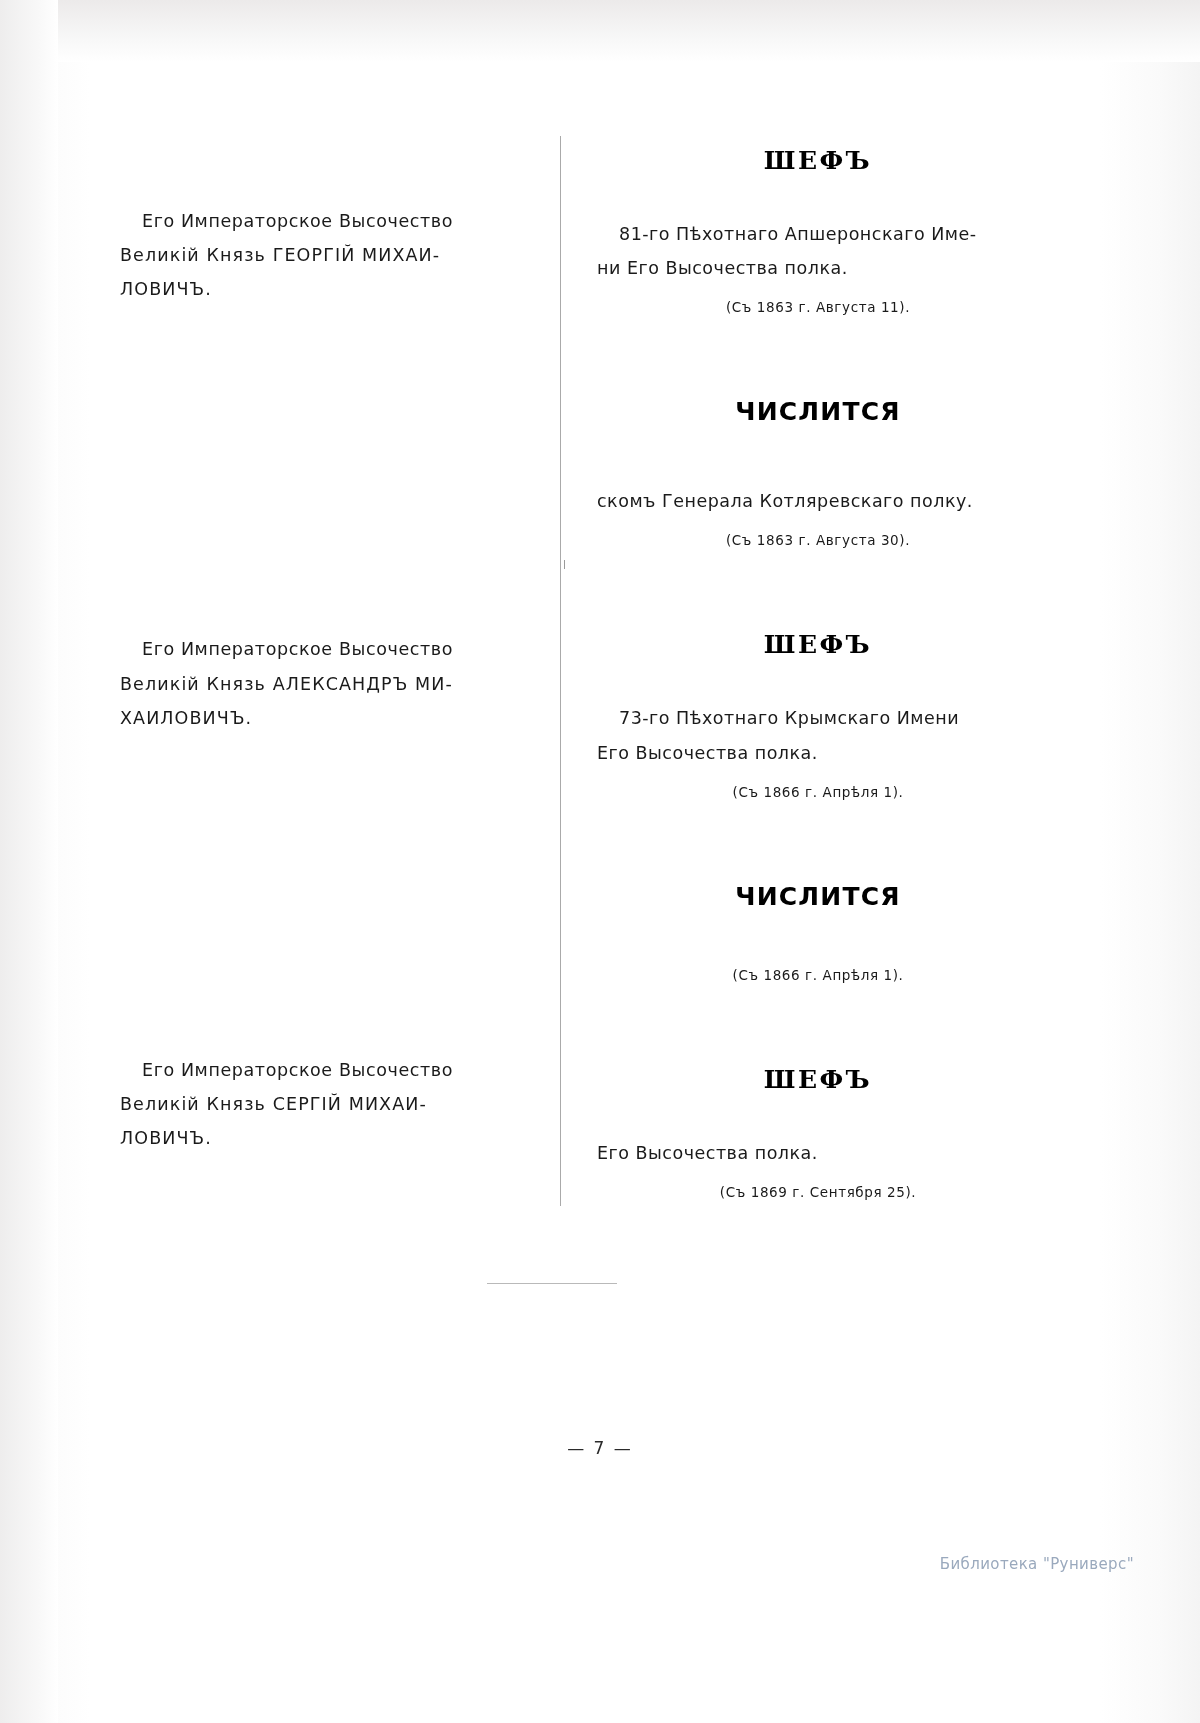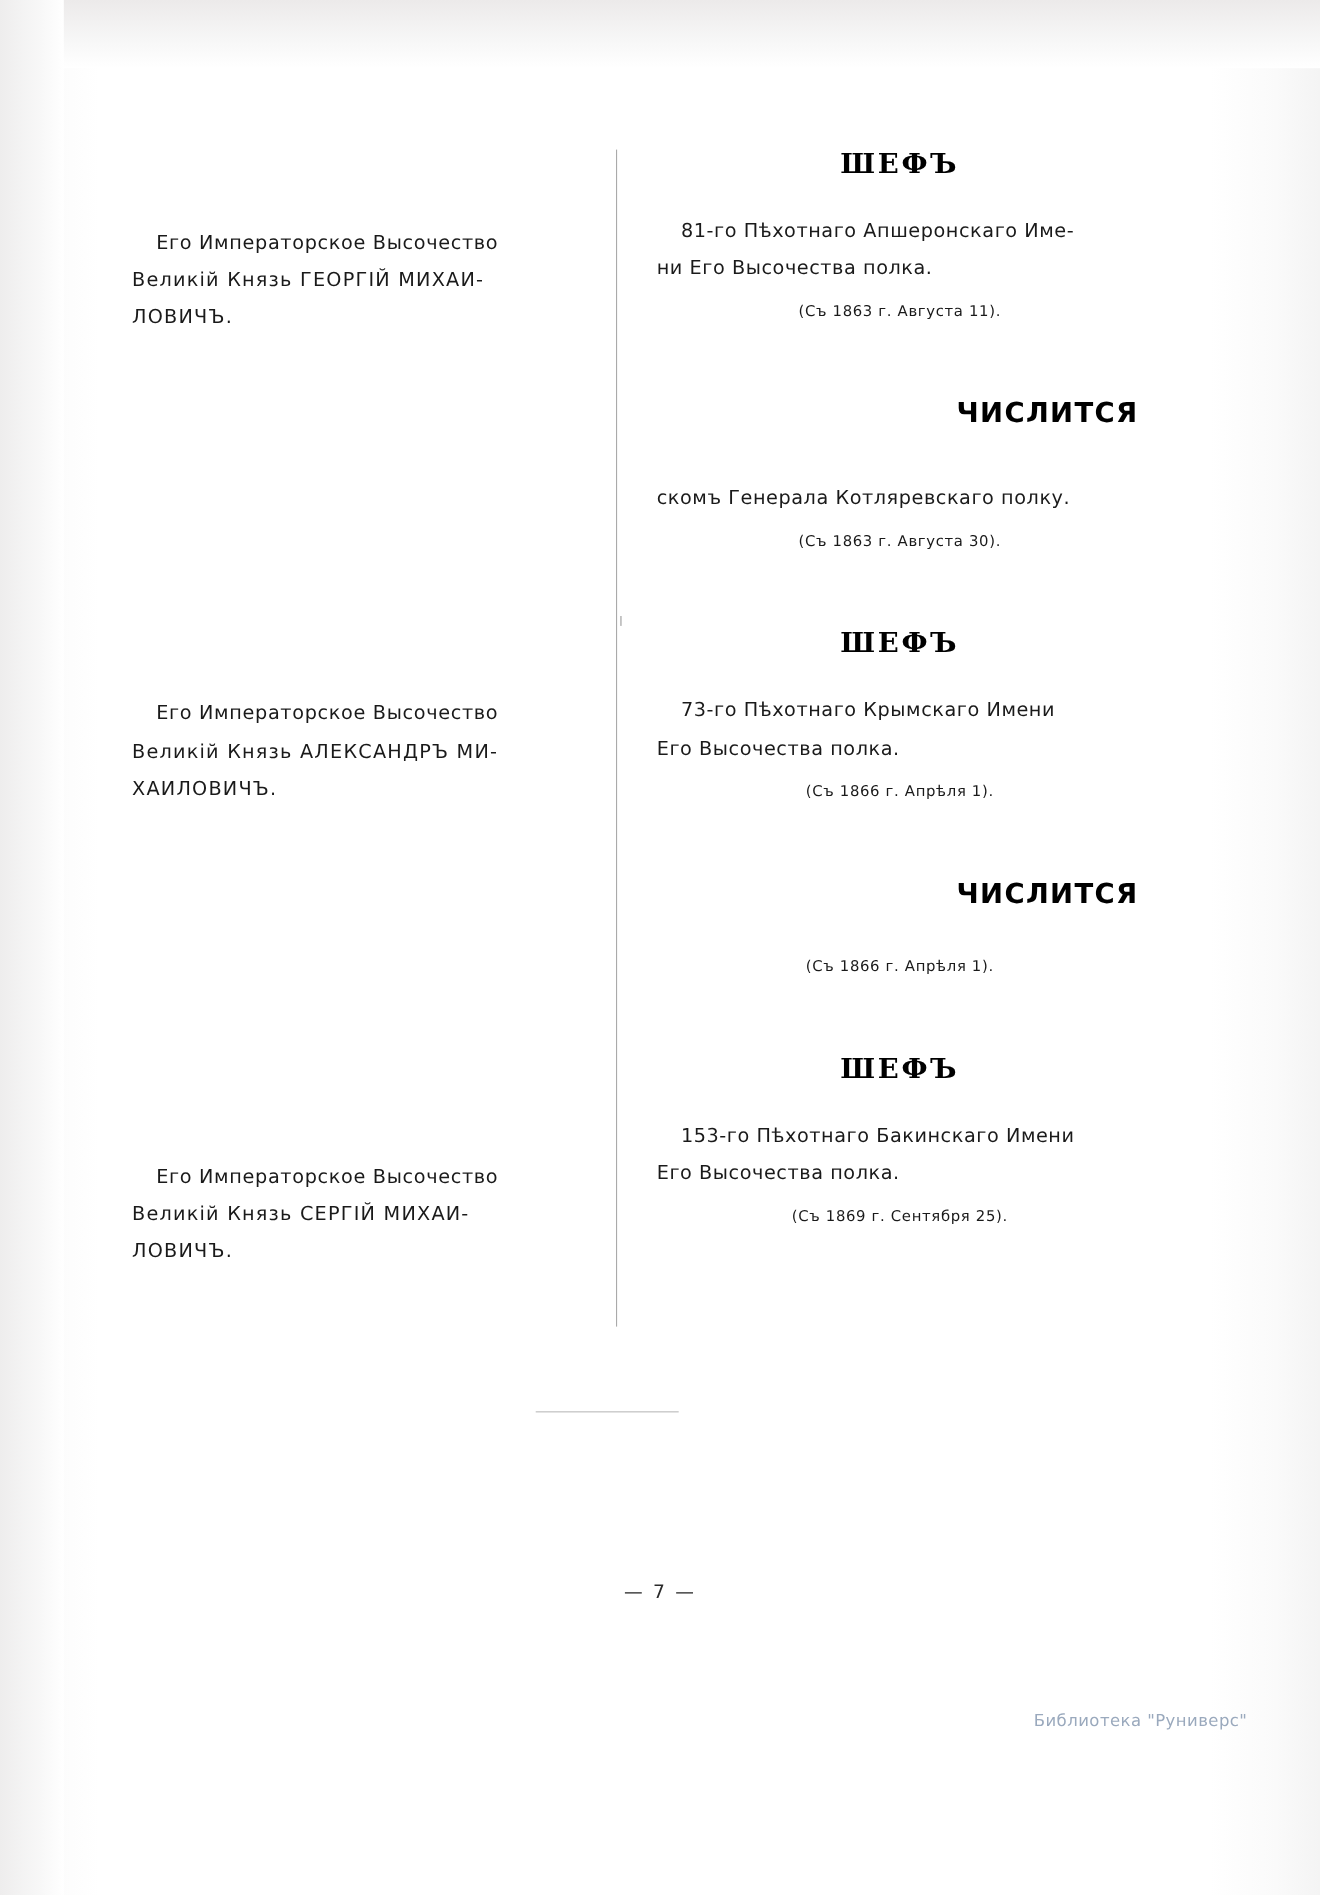--- a/index.html
+++ b/index.html
@@ -83,28 +83,27 @@
   .sp-b { height: 300px; }
 
   
   .heading {
     text-align: center;
     font-family: "DejaVu Serif", serif;
     font-weight: bold;
     font-size: 25px;
     letter-spacing: 2.5px;
     color: #000;
-    margin: 4px;
+    margin: 16px;
   }
   .heading.sans {
     font-family: "DejaVu Sans", sans-serif;
     font-weight: bold;
     font-size: 25px;
     letter-spacing: 1.2px;
-    text-align: right;
   }
   .body-text {
     font-size: 17.5px;
     line-height: 1.95;
     letter-spacing: 0.5px;
     text-align: justify;
     color: #1a1a1a;
     margin: 0;
   }
   .body-text .l1 { text-indent: 22px; }
@@ -233,21 +232,20 @@
         <h2 class="heading sans">ЧИСЛИТСЯ</h2>
         <div class="gap-head"></div>
         <div class="gap-date"></div>
         <p class="date">(Съ 1866 г. Апрѣля 1).</p>
 
         <div class="gap-block-lg"></div>
 
         <h2 class="heading">ШЕФЪ</h2>
         <div class="gap-head"></div>
         <p class="body-text">
-          <span class="l1" style="display:block;">153-го Пѣхотнаго Бакинскаго Имени</span>
           <span style="display:block;">Его Высочества полка.</span>
         </p>
         <div class="gap-date"></div>
         <p class="date">(Съ 1869 г. Сентября 25).</p>
 
       </div>
     </div>
 
     <div class="tick"></div>
   </div>

